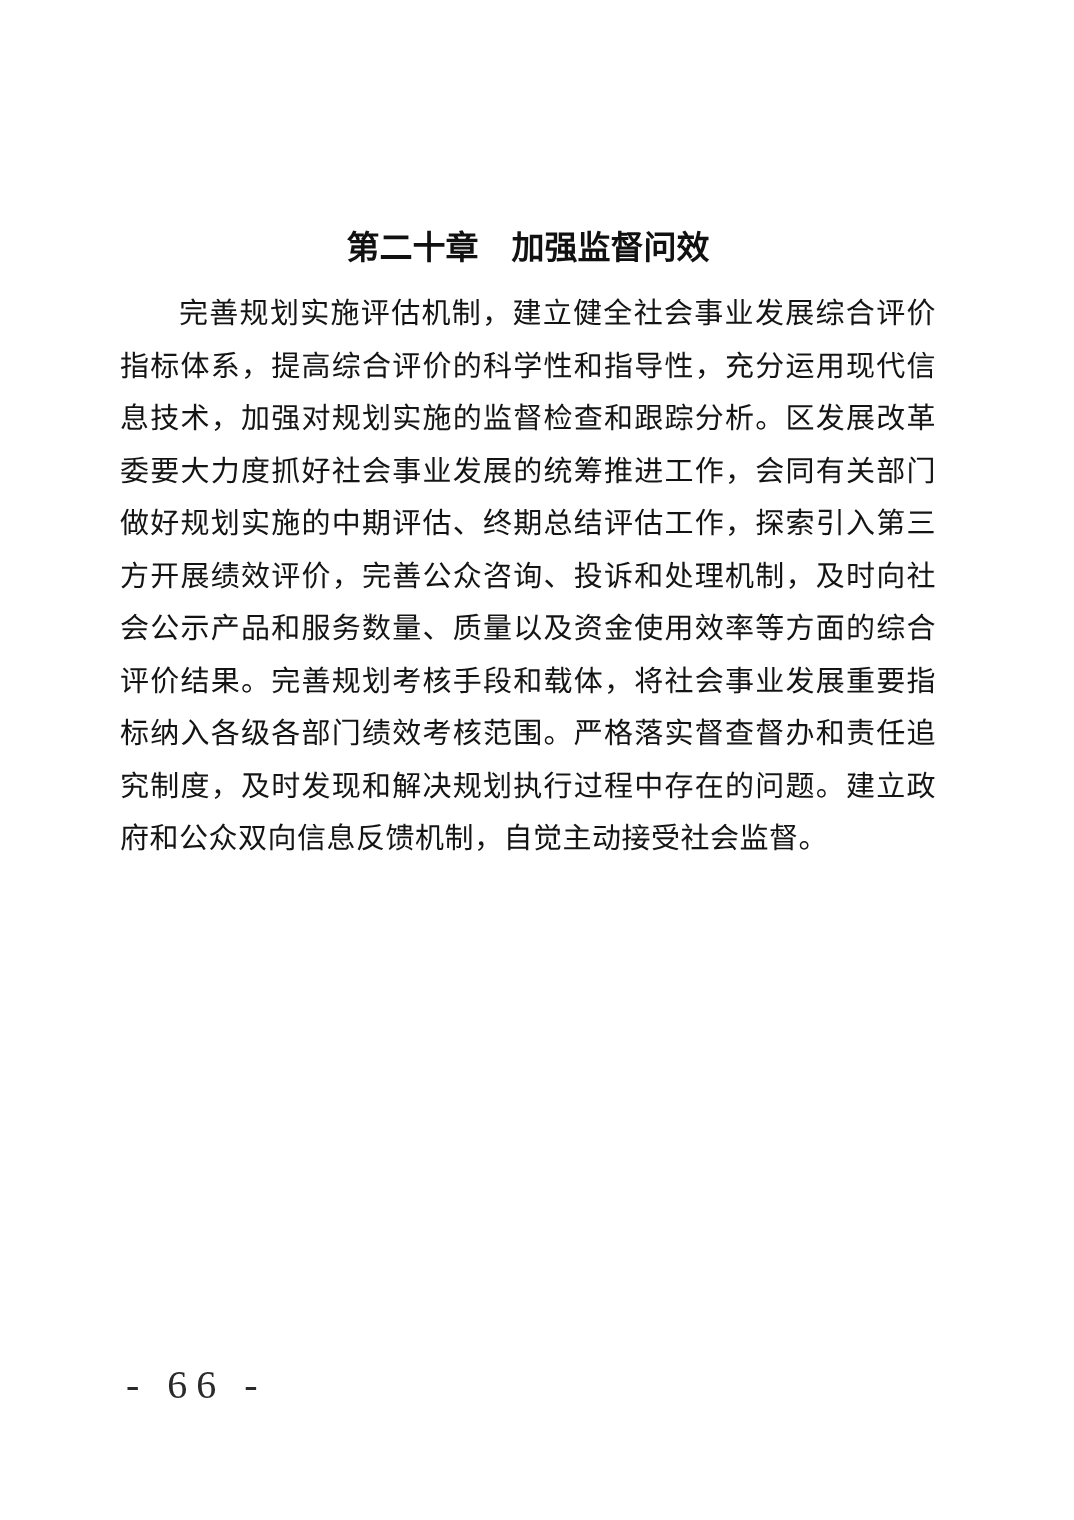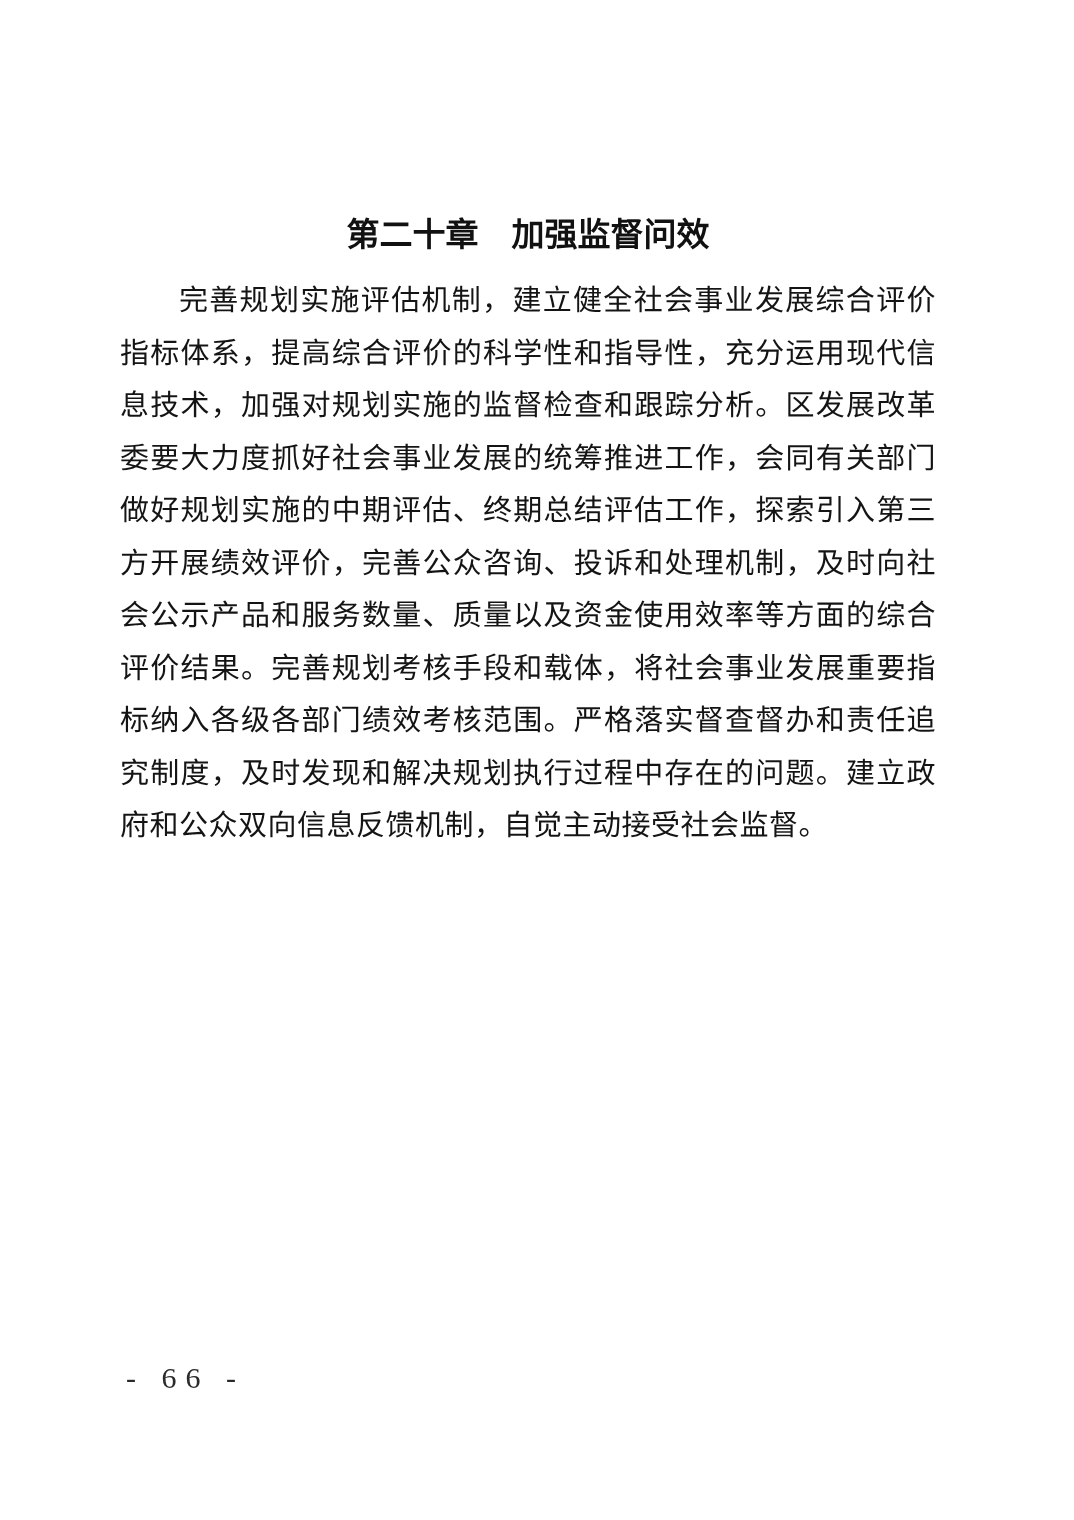--- a/index.html
+++ b/index.html
@@ -29,28 +29,28 @@
   }
   .para.indented {
     text-indent: 59px;
     font-family: Liberation Mono, monospace;
   }
   .chapter-heading {
     font-size: 33px;
     line-height: 52px;
     font-weight: bold;
     text-align: center;
-    margin: 13px 0 16px 0;
+    margin: 26px 0 16px 0;
     color: #111111;
   }
   .page-number {
     position: absolute;
     left: 126px;
     top: 1361px;
-    font-size: 30px;
+    font-size: 40px;
     letter-spacing: 9px;
     color: #2a2a2a;
     white-space: pre;
   }
 </style>
 </head>
 <body>
 
 <div class="page">
   <div class="content">

